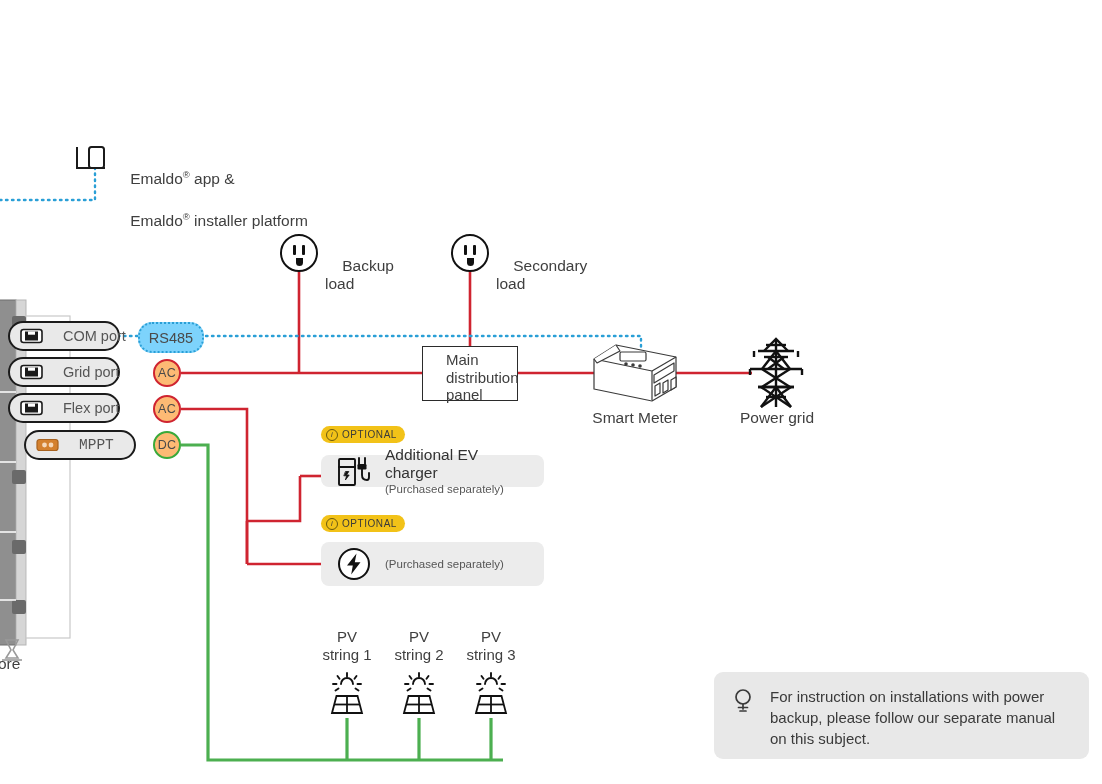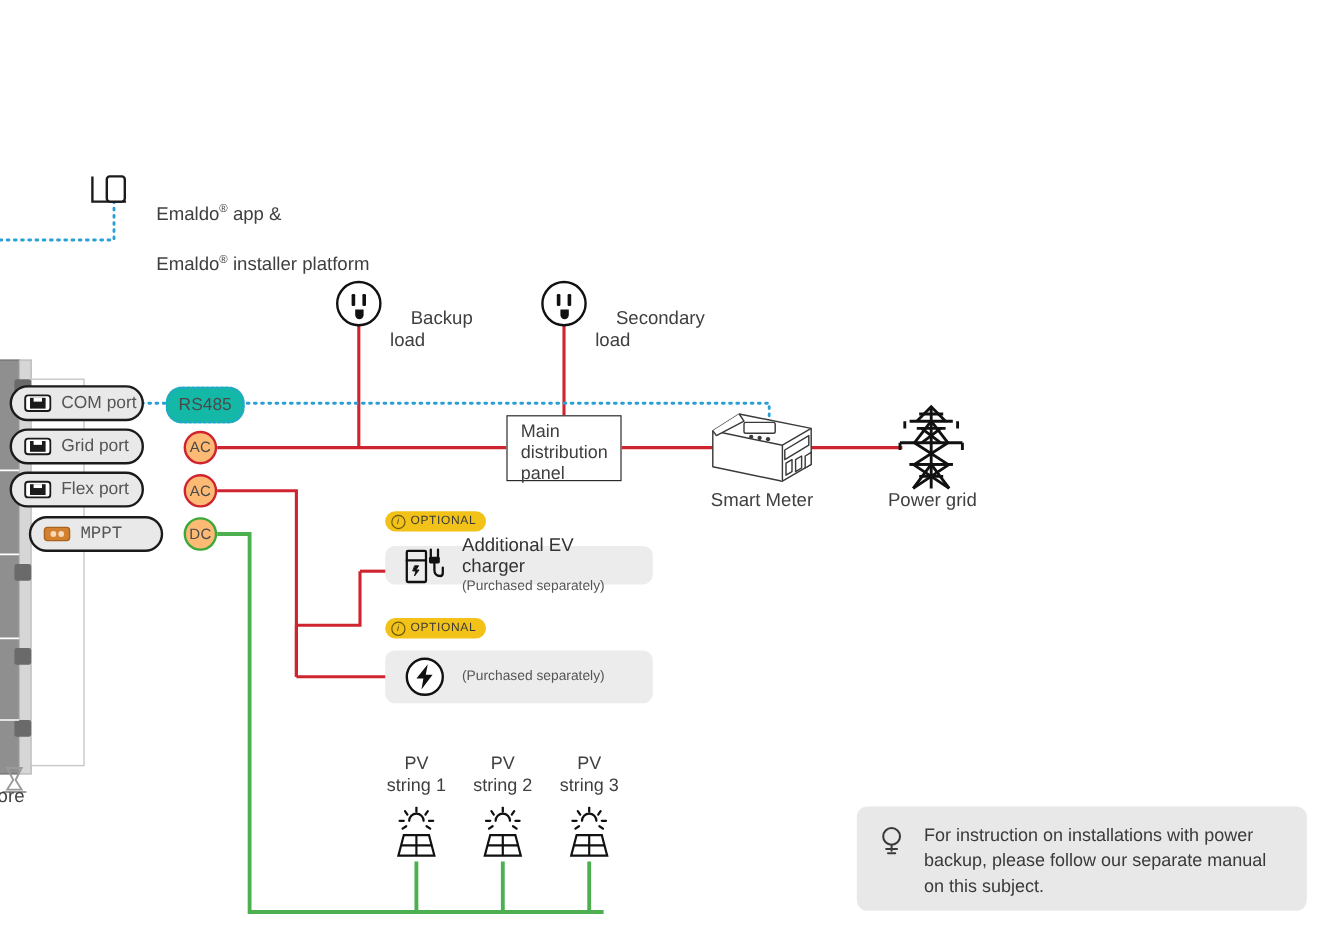--- a/index.html
+++ b/index.html
@@ -17,59 +17,59 @@
 
   
   #app-caption{left:113px;top:146px;font-size:15.5px;line-height:19px;color:#3f3f3f;}
   .sup{font-size:9.5px;vertical-align:super;}
 
   
   .port-pill{
     position:absolute;height:30px;width:112px;
     border:2.3px solid #1b1b1b;border-radius:16px;
     background:#e9e9e9;
-    display:flex;align-items:center;gap:8px;
+    display:flex;align-items:center;gap:20px;
     padding:0 10px;box-sizing:border-box;
   }
   .port-label{font-size:14.5px;color:#555;white-space:nowrap;}
   .port-icon{width:23px;height:16px;flex:0 0 auto;}
 
   
   .acdc{
     position:absolute;width:28px;height:28px;border-radius:50%;
     box-sizing:border-box;background:#fdba74;
     display:flex;align-items:center;justify-content:center;
     font-size:12.5px;color:#4a4a4a;letter-spacing:.2px;
   }
   .acdc.red{border:2.2px solid #cf2430;}
   .acdc.green{border:2.2px solid #3aa93a;}
 
   
   #rs485{
     position:absolute;left:138px;top:322px;width:62px;height:27px;
     display:flex;align-items:center;justify-content:center;
-    border:2px dotted #2a9fd6;border-radius:14px;background:#14b8a6;
+    border:2px dotted #2a9fd6;border-radius:14px;background:#7dd3fc;
     font-size:14.5px;color:#4a4a4a;z-index:5;
   }
 
   
   .outlet{
     position:absolute;width:38px;height:38px;border-radius:50%;
     border:2px solid #111;background:#fff;box-sizing:border-box;
   }
   .outlet .slot{position:absolute;width:3px;height:10px;background:#111;border-radius:1px;top:9px;}
   .outlet .slot.l{left:11px;}
   .outlet .slot.r{right:11px;}
   .outlet .gnd{position:absolute;width:7px;height:8px;background:#111;border-radius:0 0 4px 4px;left:50%;margin-left:-3.5px;top:22px;}
 
   
   #mdp{
     position:absolute;left:422px;top:346px;width:96px;height:55px;
     border:1.4px solid #2b2b2b;background:#fff;box-sizing:border-box;
-    padding:4px 11px;font-size:15px;line-height:17.5px;color:#3f3f3f;
+    padding:4px 23px;font-size:15px;line-height:17.5px;color:#3f3f3f;
   }
 
   
   .opt-badge{
     position:absolute;height:17px;border-radius:9px;background:#f2c218;
     display:flex;align-items:center;gap:4px;padding:0 8px 0 5px;box-sizing:border-box;
     font-size:10px;letter-spacing:.55px;color:#3a3a3a;z-index:4;
   }
   .opt-badge .i{
     width:10px;height:10px;border-radius:50%;border:1.1px solid #6b5a0d;

